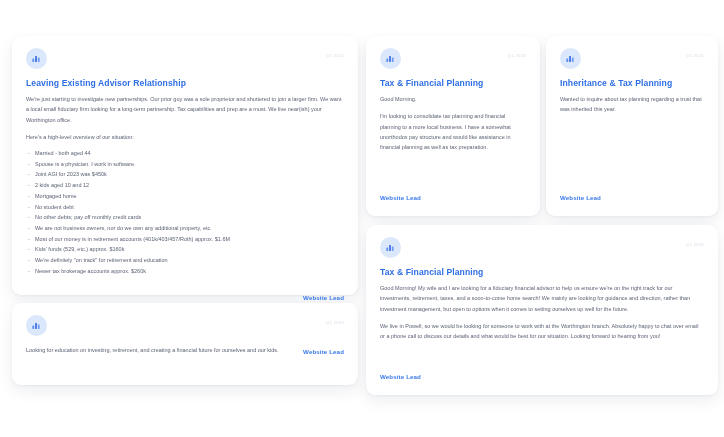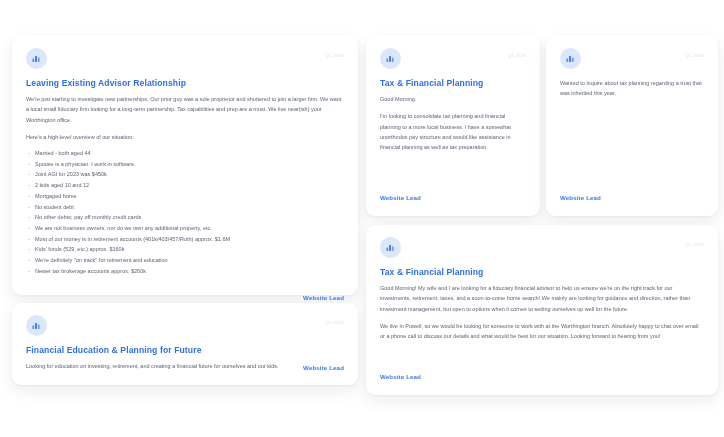--- a/index.html
+++ b/index.html
@@ -187,21 +187,20 @@
       <div class="card-head">
         <span class="avatar">
           <svg width="11" height="11" viewBox="0 0 16 16" aria-hidden="true">
             <rect x="2" y="8" width="2.6" height="5" rx="0.6" fill="#5c8df0"></rect>
             <rect x="6" y="4.2" width="2.6" height="8.8" rx="0.6" fill="#3f6fe0"></rect>
             <rect x="10" y="6.6" width="2.6" height="6.4" rx="0.6" fill="#6f9bf4"></rect>
           </svg>
         </span>
         <span class="date">Q1 2023</span>
       </div>
-      <div class="title">Financial Education &amp; Planning for Future</div>
       <div class="edu-bottom">
         <p class="body-text">Looking for education on investing, retirement, and creating a financial future for ourselves and our kids.</p>
         <a class="lead">Website Lead</a>
       </div>
     </div>
 
   </div>
 
   <div class="col" style="width:358px;align-items:flex-end;">
 
@@ -230,20 +229,21 @@
         <div class="card-head">
           <span class="avatar">
             <svg width="11" height="11" viewBox="0 0 16 16" aria-hidden="true">
               <rect x="2" y="8" width="2.6" height="5" rx="0.6" fill="#5c8df0"></rect>
               <rect x="6" y="4.2" width="2.6" height="8.8" rx="0.6" fill="#3f6fe0"></rect>
               <rect x="10" y="6.6" width="2.6" height="6.4" rx="0.6" fill="#6f9bf4"></rect>
             </svg>
           </span>
           <span class="date">Q1 2023</span>
         </div>
+        <div class="title">Inheritance &amp; Tax Planning</div>
         <p class="body-text">Wanted to inquire about tax planning regarding a trust that was inherited this year.</p>
         <div class="lead-row-left">
           <a class="lead">Website Lead</a>
         </div>
       </div>
 
     </div>
 
     <div class="card" id="card-tax2">
       <div class="card-head">

